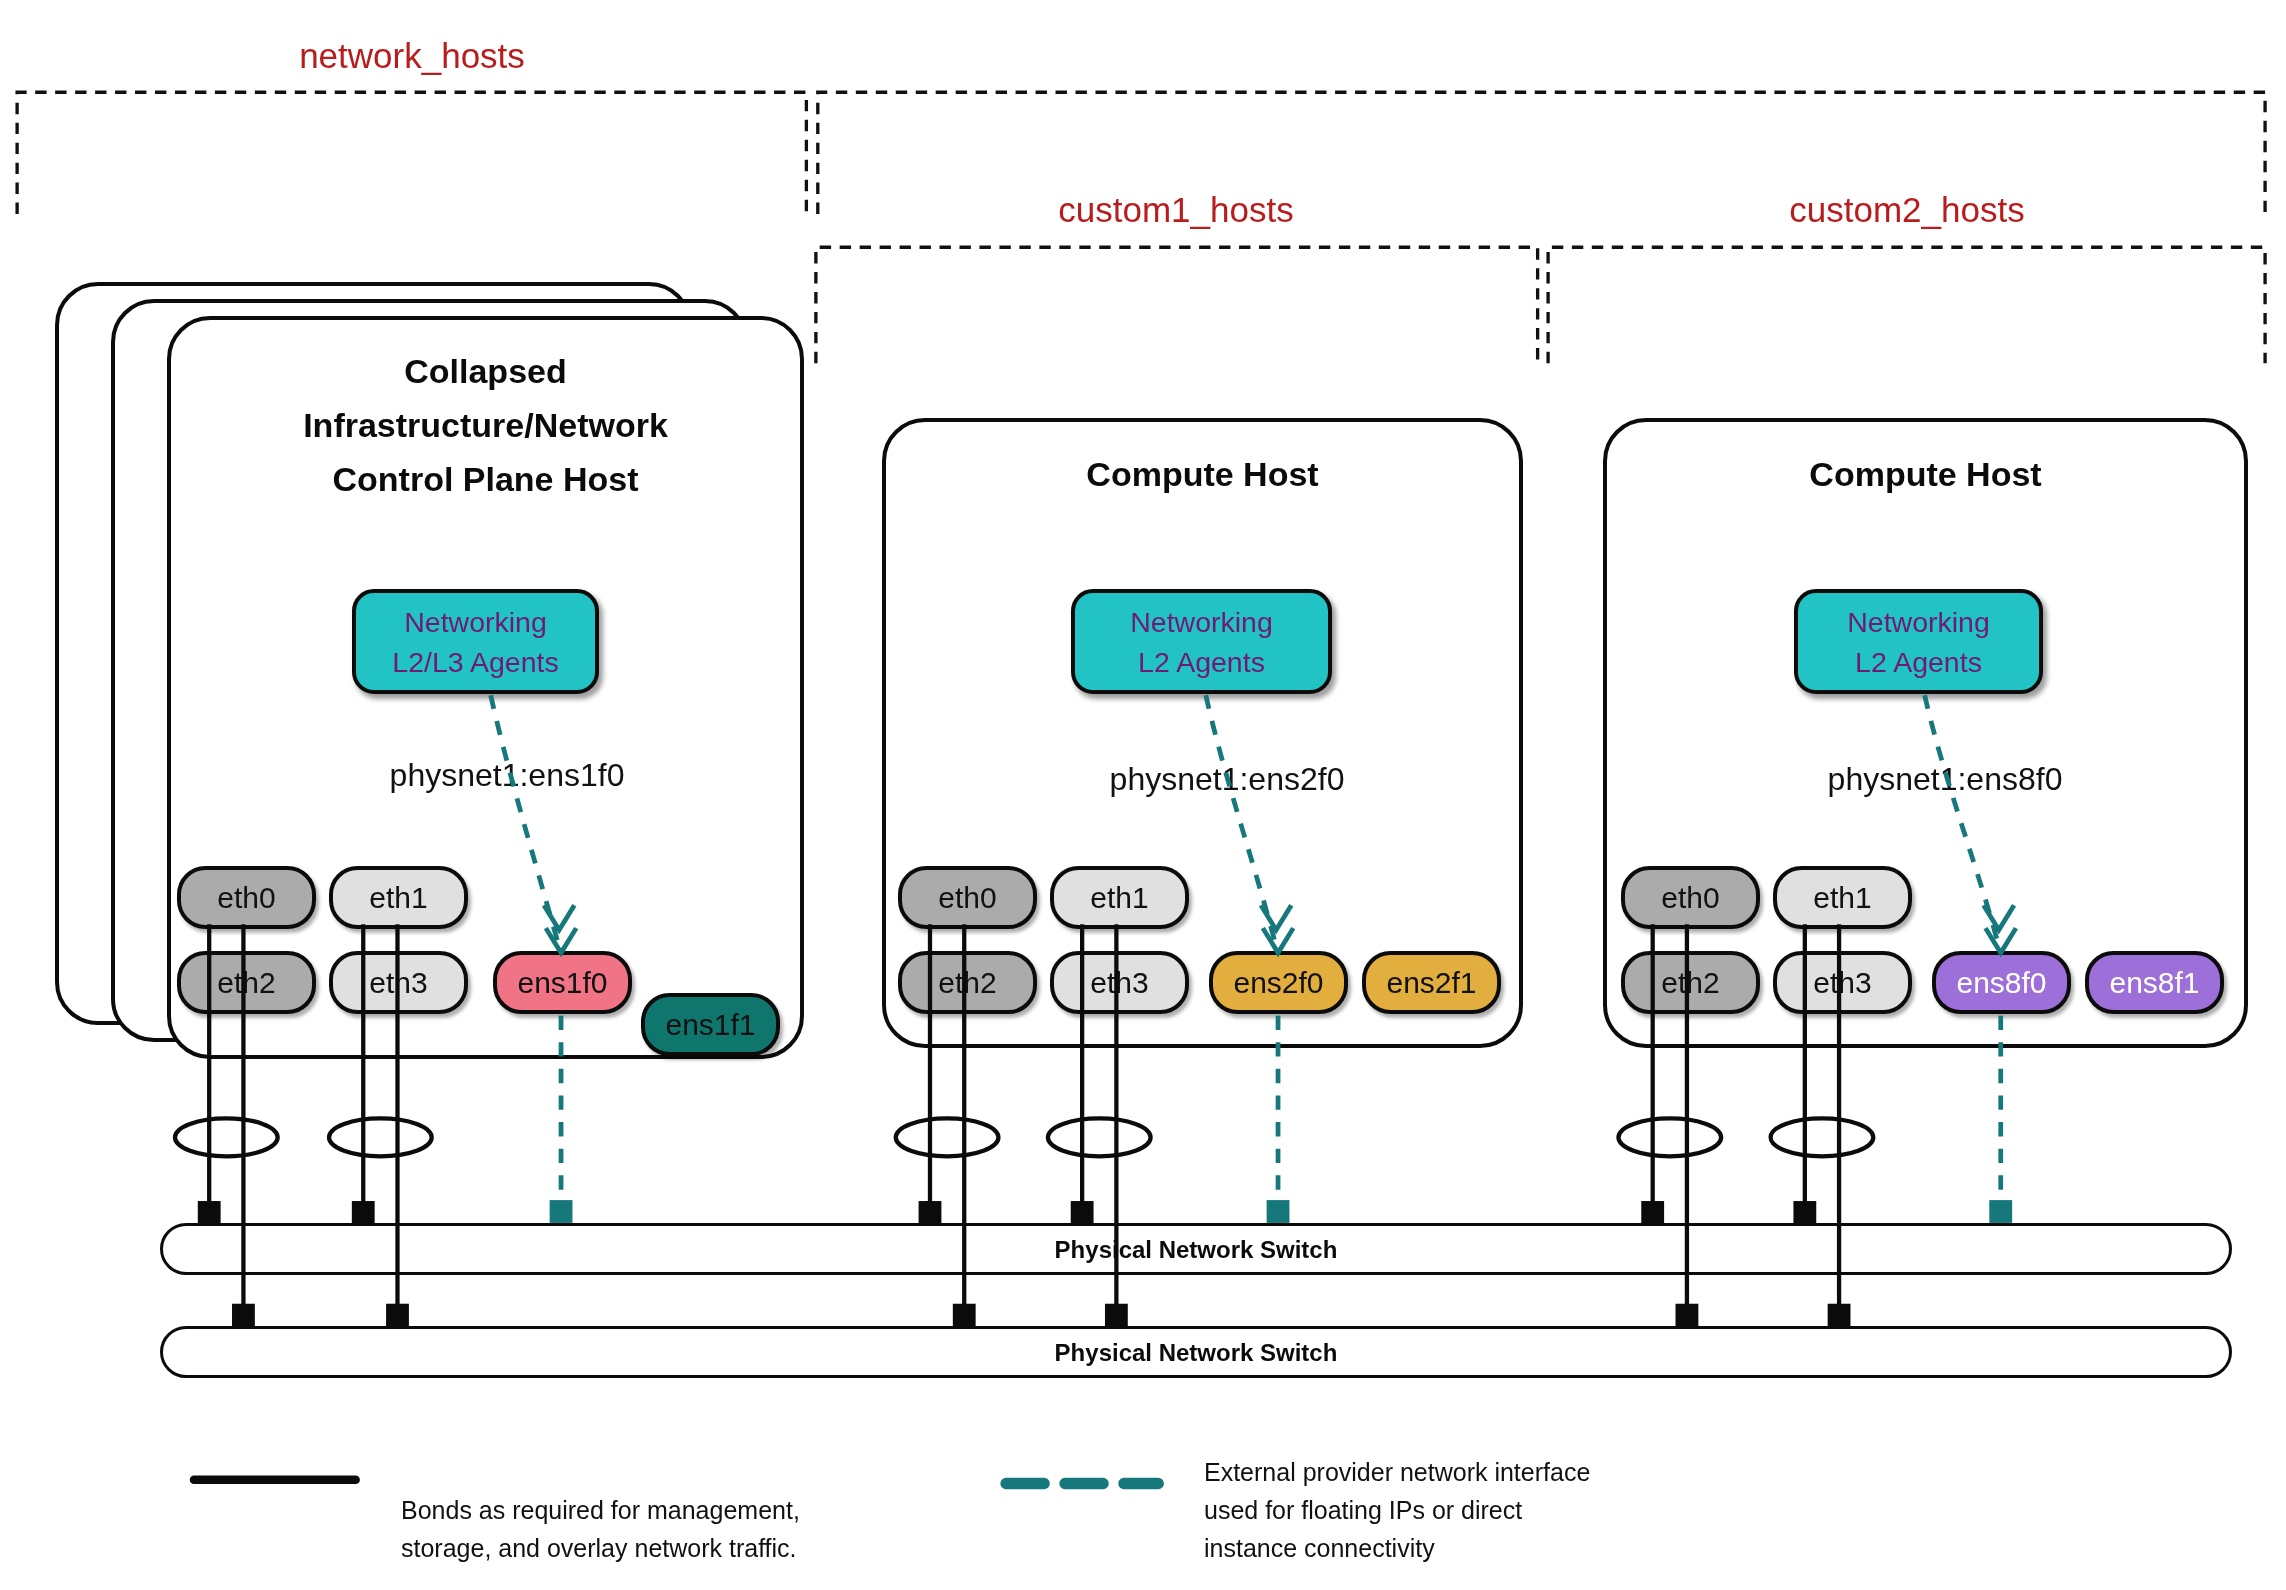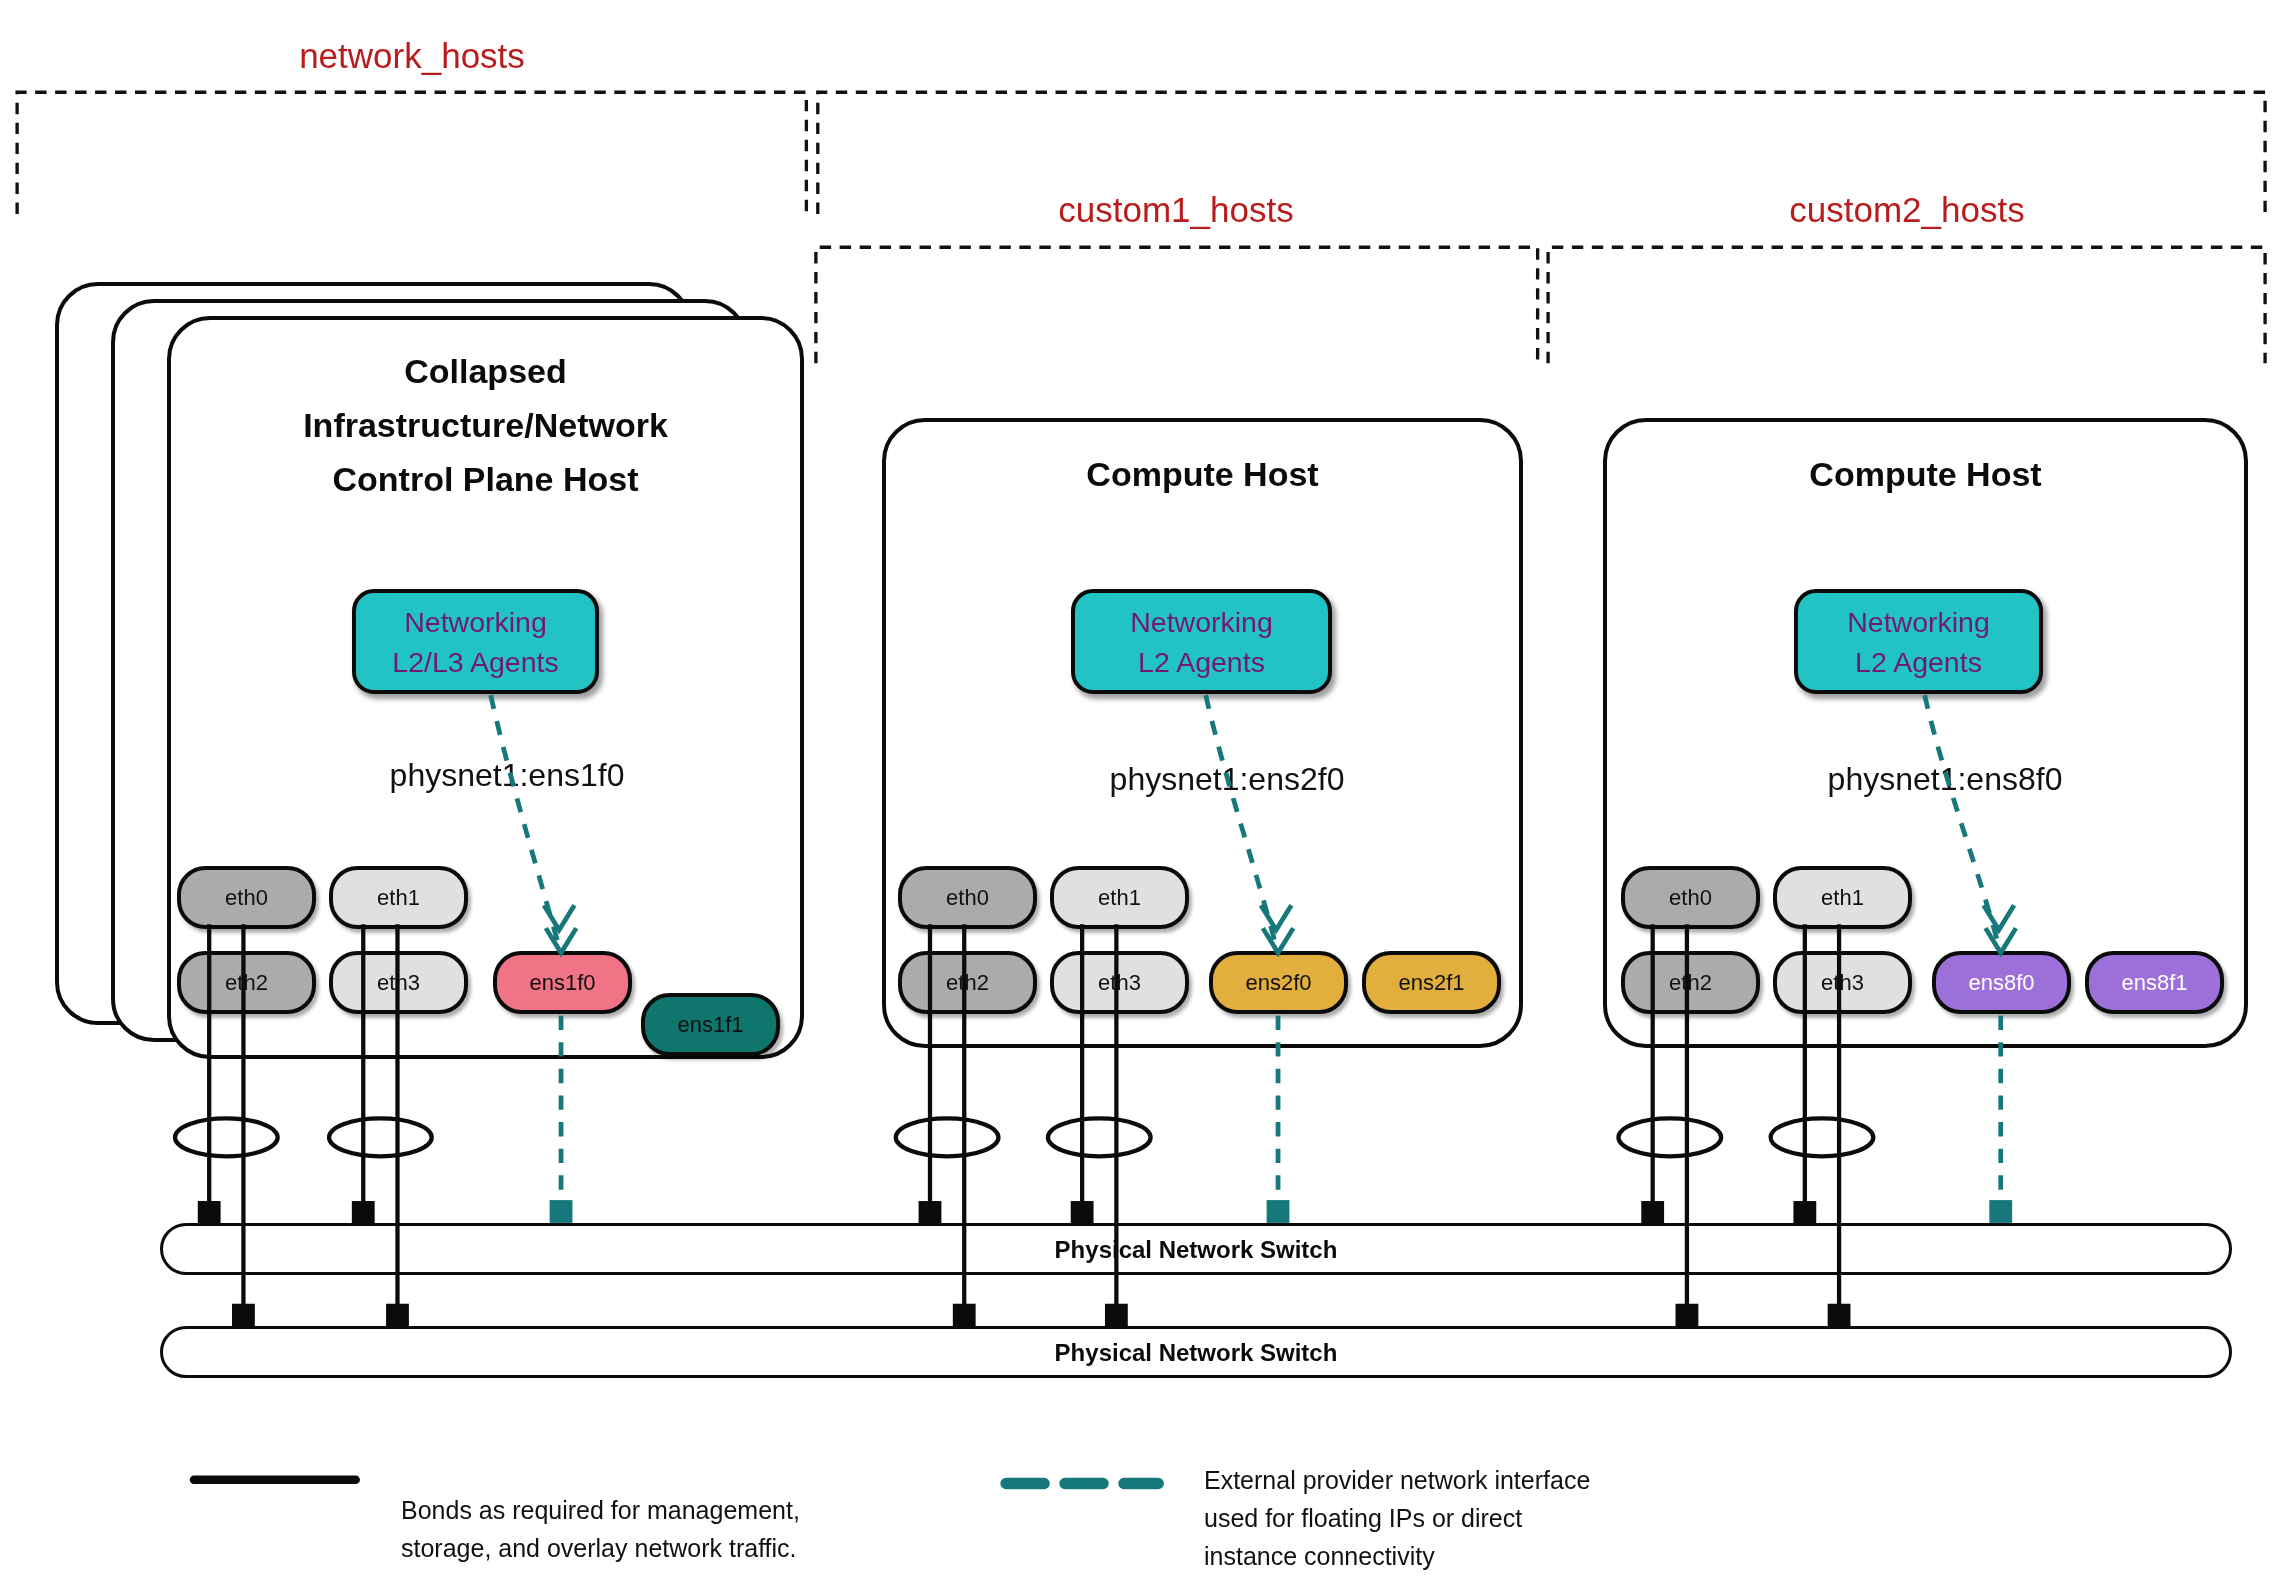--- a/index.html
+++ b/index.html
@@ -23,21 +23,21 @@
     display:flex;flex-direction:column;align-items:center;justify-content:center;
     font-size:28.5px;line-height:40px;color:#701a75;text-align:center;
     box-shadow:3.8px 4.8px 4.8px rgba(0,0,0,0.38);
   }
   .physnet{
     position:absolute;width:304px;text-align:center;font-size:32px;color:#111;white-space:nowrap;
   }
   .pill{
     position:absolute;width:139px;height:63px;border:4.3px solid #0b0b0b;border-radius:28.5px;
     box-sizing:border-box;display:flex;align-items:center;justify-content:center;
-    font-size:22px;box-shadow:2.9px 3.8px 3.8px rgba(0,0,0,0.32);z-index:5;
+    font-size:30px;box-shadow:2.9px 3.8px 3.8px rgba(0,0,0,0.32);z-index:5;
   }
   .switch-bar{
     position:absolute;left:160px;width:2072px;height:52px;background:#ffffff;
     border:3.8px solid #0b0b0b;border-radius:27px;box-sizing:border-box;z-index:2;
   }
   .switch-label{
     position:absolute;left:160px;width:2072px;text-align:center;
     font-size:24px;font-weight:bold;color:#0b0b0b;z-index:4;
   }
   .legend-text{
@@ -113,21 +113,21 @@
 
   <div class="switch-bar" style="top:1223px;"></div>
   <div class="switch-label" style="top:1236px;">Physical Network Switch</div>
   <div class="switch-bar" style="top:1326px;"></div>
   <div class="switch-label" style="top:1339px;">Physical Network Switch</div>
 
   <div class="legend-text" style="left:401px;top:1453px;margin-top:38px;">
     <span style="display:block;">Bonds as required for management,</span>
     <span style="display:block;">storage, and overlay network traffic.</span>
   </div>
-  <div class="legend-text" style="left:1204px;top:1453px;margin-top:8px;">
+  <div class="legend-text" style="left:1204px;top:1453px;">
     <span style="display:block;">External provider network interface</span>
     <span style="display:block;">used for floating IPs or direct</span>
     <span style="display:block;">instance connectivity</span>
   </div>
 
   <svg class="overlay" width="2286" height="1590" viewBox="0 0 2404 1672">
 
     <g stroke="#111111" stroke-width="3.5" fill="none" stroke-dasharray="12 9">
       <path d="M18,225 V97 H848 V225"></path>
       <path d="M860,225 V97 H2382 V225"></path>

